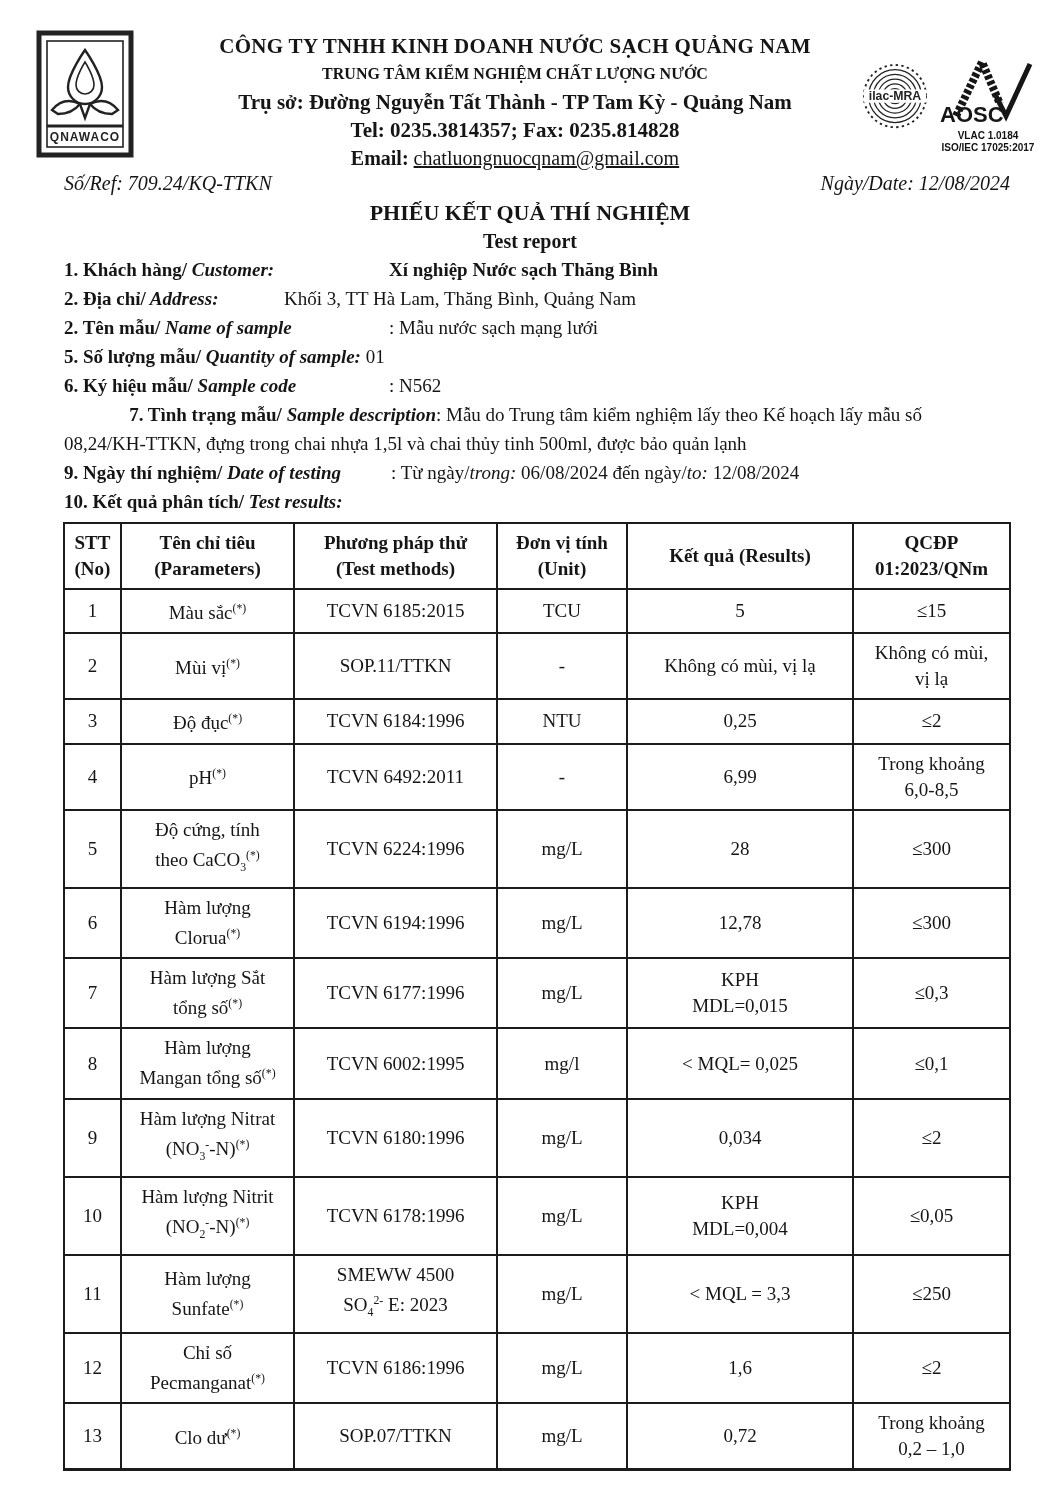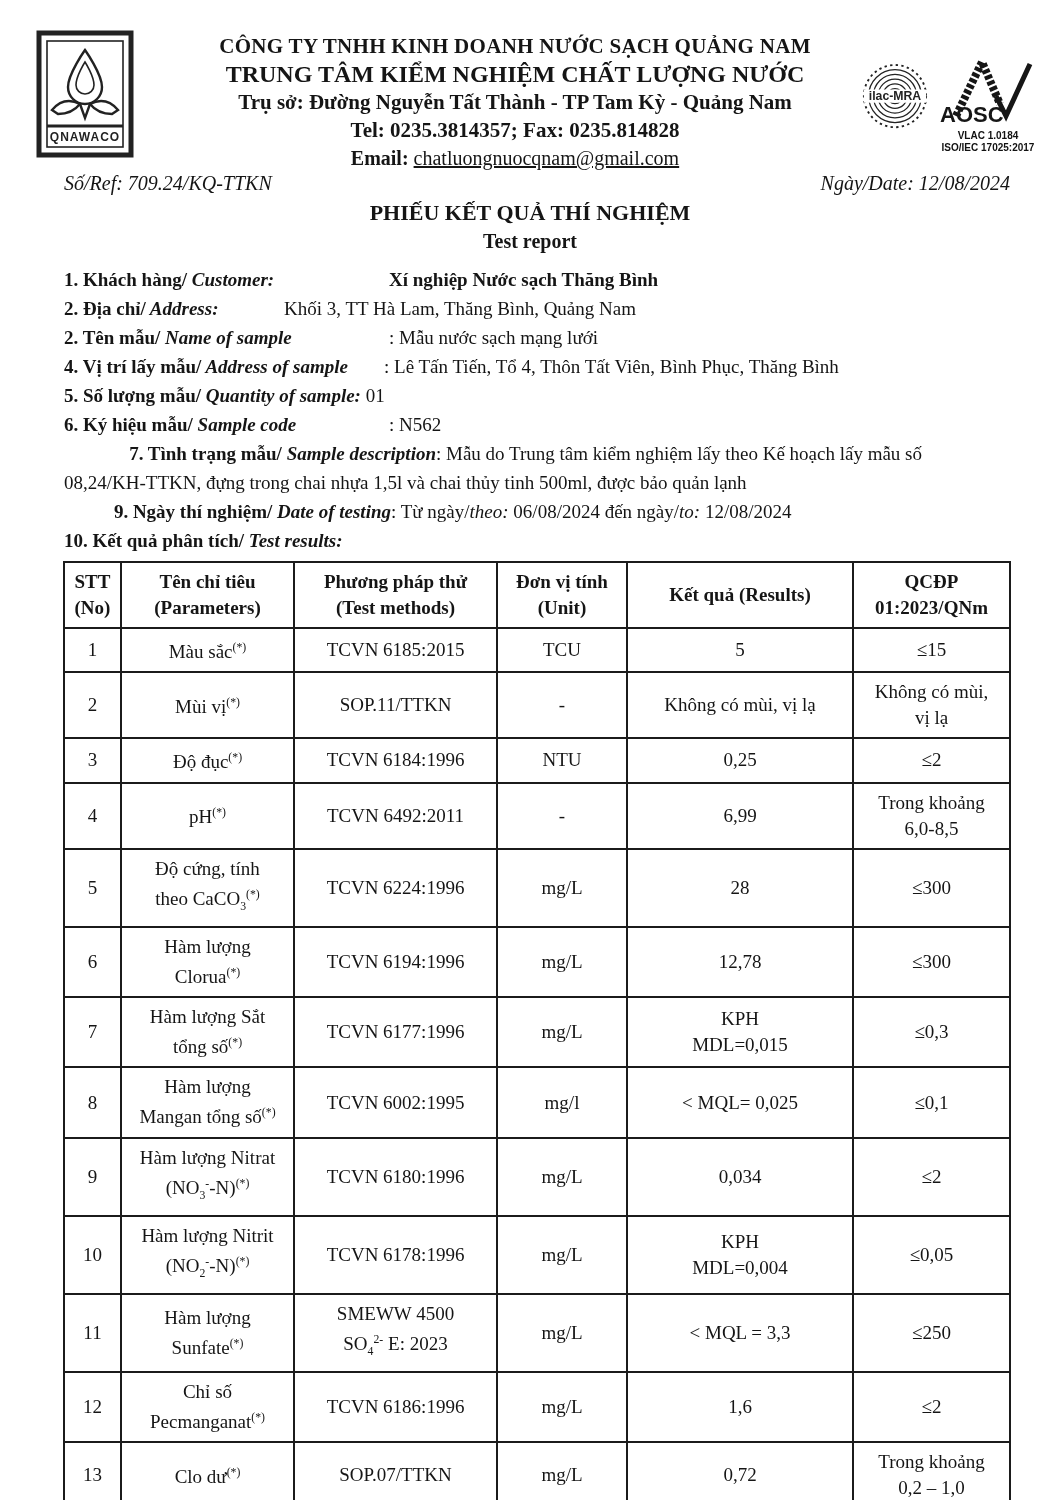--- a/index.html
+++ b/index.html
@@ -11,35 +11,35 @@
     color:#151515;
     font-family:"Liberation Serif", serif;
     overflow:hidden;
   }
   
   .letterhead{position:relative;height:168px;}
   .logo-left{position:absolute;left:36px;top:30px;}
   .lh-center{position:absolute;left:165px;top:32px;width:700px;text-align:center;}
   .lh-center div{line-height:28px;white-space:nowrap;}
   .lh1{font-size:21px;font-weight:bold;letter-spacing:.3px;}
-  .lh2{font-size:24px;font-weight:bold;}
+  .lh2{font-size:16px;font-weight:bold;}
   .lh3{font-size:21px;font-weight:bold;}
   .lh4{font-size:21px;font-weight:bold;}
   .lh5{font-size:20px;font-weight:bold;}
   .lh5 .email{font-weight:normal;text-decoration:underline;}
   .logos-right{position:absolute;left:862px;top:54px;width:176px;display:flex;align-items:flex-start;}
   .aosc-block{margin-left:10px;text-align:center;width:100px;}
   .aosc-sub{font-family:"Liberation Sans",sans-serif;font-weight:bold;font-size:10px;line-height:12px;color:#111;}
   
   .refline{display:flex;justify-content:space-between;padding:0 50px 0 64px;font-size:20px;margin-top:4px;font-style:italic;}
   .title-block{text-align:center;margin-top:4px;line-height:28px;}
   .t1{font-size:22px;font-weight:bold;}
   .t2{font-size:20px;font-weight:bold;}
   
-  .info{margin-top:10px;padding:0 52px 0 64px;font-size:19px;}
+  .info{padding:0 52px 0 64px;font-size:19px;}
   .info .line{line-height:29px;}
   .info .lab{font-weight:bold;}
   .info .lab .en{font-style:italic;}
   .info .labw{display:inline-block;vertical-align:top;}
   .info .val{font-weight:normal;}
   .info .val.v-bold{font-weight:bold;}
   
   table.results{
     border-collapse:collapse;table-layout:fixed;
     margin:6px 0 0 63px;width:946px;
@@ -121,25 +121,24 @@
 
   <div class="title-block">
     <div class="t1">PHIẾU KẾT QUẢ THÍ NGHIỆM</div>
     <div class="t2">Test report</div>
   </div>
 
   <div class="info" id="info-container">
       <div class="line"><span class="lab labw" style="width: 325px;"><span>1. Khách hàng/</span><span class="en"> Customer:</span></span><span class="val v-bold">Xí nghiệp Nước sạch Thăng Bình</span></div>
       <div class="line"><span class="lab labw" style="width: 220px;"><span>2. Địa chỉ/</span><span class="en"> Address:</span></span><span class="val">Khối 3, TT Hà Lam, Thăng Bình, Quảng Nam</span></div>
       <div class="line"><span class="lab labw" style="width: 325px;"><span>2. Tên mẫu/</span><span class="en"> Name of sample</span></span><span class="val">: Mẫu nước sạch mạng lưới</span></div>
-      <div class="line"><span class="lab labw" style="width: 320px;"><span>4. Vị trí lấy mẫu/</span><span class="en"> Address of sample</span></span><span class="val">: Lê Tấn Tiến, Tổ 4, Thôn Tất Viên, Bình Phục, Thăng Bình</span></div>
       <div class="line"><span class="lab"><span>5. Số lượng mẫu/</span><span class="en"> Quantity of sample:</span></span><span class="val"> 01</span></div>
       <div class="line"><span class="lab labw" style="width: 325px;"><span>6. Ký hiệu mẫu/</span><span class="en"> Sample code</span></span><span class="val">: N562</span></div>
       <div class="line"><span class="lab labw" style="width: 372px; text-align: right;"><span>7. Tình trạng mẫu/</span><span class="en"> Sample description</span></span><span class="val">: Mẫu do Trung tâm kiểm nghiệm lấy theo Kế hoạch lấy mẫu số 08,24/KH-TTKN, đựng trong chai nhựa 1,5l và chai thủy tinh 500ml, được bảo quản lạnh</span></div>
-      <div class="line"><span class="lab labw" style="width: 327px; text-align: right;"><span>9. Ngày thí nghiệm/</span><span class="en"> Date of testing</span></span><span class="val">: Từ ngày/<i>theo:</i> 06/08/2024  đến ngày/<i>to:</i> 12/08/2024</span></div>
+      <div class="line"><span class="lab labw" style="width: 327px;"><span>9. Ngày thí nghiệm/</span><span class="en"> Date of testing</span></span><span class="val">: Từ ngày/<i>trong:</i> 06/08/2024  đến ngày/<i>to:</i> 12/08/2024</span></div>
       <div class="line"><span class="lab"><span>10. Kết quả phân tích/</span><span class="en"> Test results:</span></span><span class="val"></span></div>
     </div>
 
   <table class="results" id="results-table">
     <colgroup id="results-colgroup">
         <col style="width: 57px;">
         <col style="width: 173px;">
         <col style="width: 203px;">
         <col style="width: 130px;">
         <col style="width: 226px;">

